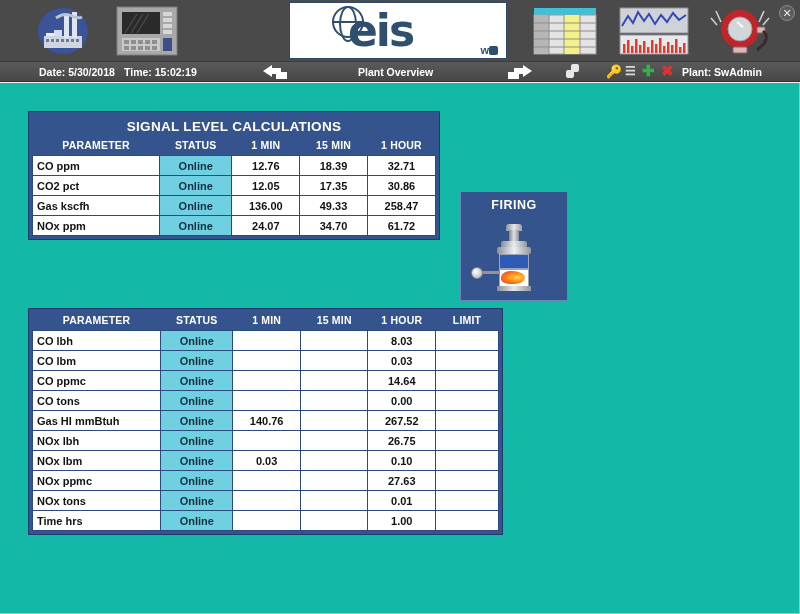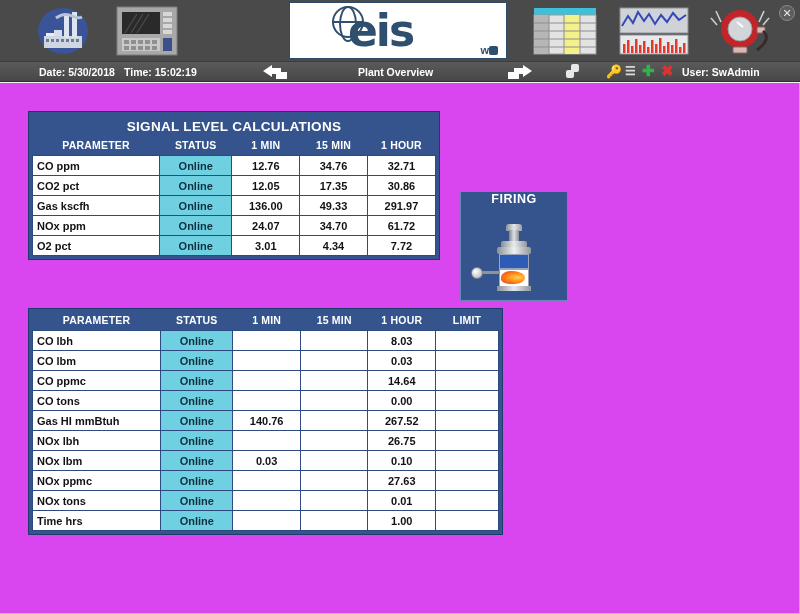--- a/index.html
+++ b/index.html
@@ -126,21 +126,21 @@
 
   .key-ico { color: #f0c419; font-size: 13px; line-height: 15px; }
   .brush-ico { color: #d8d8d8; font-size: 12px; line-height: 15px; }
   .plus-ico { color: #2fb34a; font-size: 15px; font-weight: bold; line-height: 14px; }
   .x-ico { color: #e03030; font-size: 15px; font-weight: bold; line-height: 14px; }
 
   
   .content {
     position: absolute; left: 0; top: 83px;
     width: 800px; height: 531px;
-    background: #d946ef;
+    background: #14b8a6;
     border-right: 1px solid #b8b8b8;
     border-bottom: 1px solid #b8b8b8;
   }
 
   
   .panel {
     position: absolute;
     background: #35538c;
     border: 1px solid #1d3a6b;
     padding: 3px;
@@ -189,21 +189,21 @@
 
   
   .firing {
     position: absolute;
     background: #35538c;
     border: 1px solid #6a86b8;
   }
   .firing-title {
     text-align: center; color: #ffffff;
     font-size: 12.5px; font-weight: bold;
-    letter-spacing: .5px;
+    padding-top: 6px; letter-spacing: .5px;
   }
   .burner {
     position: absolute; left: 50%; top: 32px;
     margin-left: -26px; width: 52px; height: 68px;
   }
   .burner .neck-top {
     position: absolute; left: 18px; top: 0; width: 16px; height: 7px;
     background: linear-gradient(90deg,#8e9296,#e4e7ea,#9aa0a4);
     border-radius: 3px 3px 0 0;
   }
@@ -400,21 +400,21 @@
           <i></i>
           <i></i>
         </div>
     </div>
 
     <div class="sb-icon key-ico" style="left:606px">🔑</div>
     <div class="sb-icon brush-ico" style="left:625px">☰</div>
     <div class="sb-icon plus-ico" style="left:642px">✚</div>
     <div class="sb-icon x-ico" style="left:661px">✖</div>
 
-    <div class="sb-item sb-user" style="left:682px">User: SwAdmin</div>
+    <div class="sb-item sb-user" style="left:682px">Plant: SwAdmin</div>
   </div>
 
   <div class="content">
 
     <div class="panel" style="left:28px; top:28px; width:412px;">
       <div class="panel-title">SIGNAL LEVEL CALCULATIONS</div>
       <table class="grid">
         <colgroup>
           <col style="width:31.5%">
             <col style="width:18%">
@@ -429,50 +429,43 @@
             <th>1 MIN</th>
             <th>15 MIN</th>
             <th>1 HOUR</th>
           </tr>
         </thead>
         <tbody>
             <tr>
               <td class="c-param">CO ppm</td>
               <td class="c-status">Online</td>
               <td>12.76</td>
-              <td>34.76</td>
+              <td>18.39</td>
               <td>32.71</td>
             </tr>
             <tr>
               <td class="c-param">CO2 pct</td>
               <td class="c-status">Online</td>
               <td>12.05</td>
               <td>17.35</td>
               <td>30.86</td>
             </tr>
             <tr>
               <td class="c-param">Gas kscfh</td>
               <td class="c-status">Online</td>
               <td>136.00</td>
               <td>49.33</td>
-              <td>291.97</td>
+              <td>258.47</td>
             </tr>
             <tr>
               <td class="c-param">NOx ppm</td>
               <td class="c-status">Online</td>
               <td>24.07</td>
               <td>34.70</td>
               <td>61.72</td>
-            </tr>
-            <tr>
-              <td class="c-param">O2 pct</td>
-              <td class="c-status">Online</td>
-              <td>3.01</td>
-              <td>4.34</td>
-              <td>7.72</td>
             </tr>
           </tbody>
       </table>
     </div>
 
     <div class="firing" style="left:460px; top:108px; width:108px; height:110px;">
       <div class="firing-title">FIRING</div>
       <div class="burner">
         <div class="neck-top"></div>
         <div class="neck"></div>

